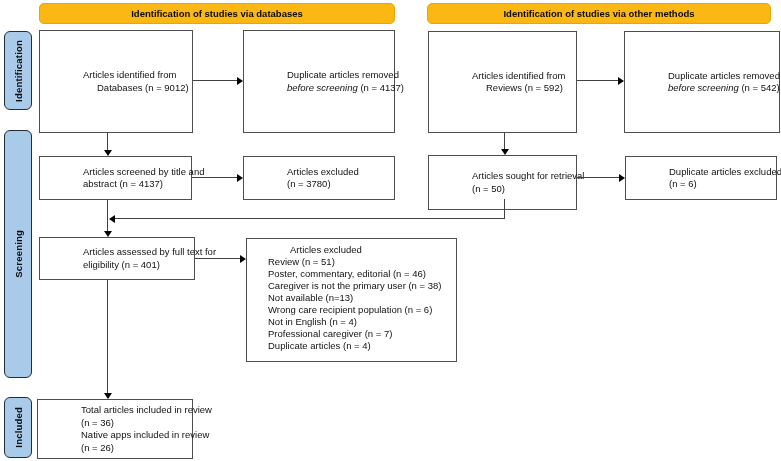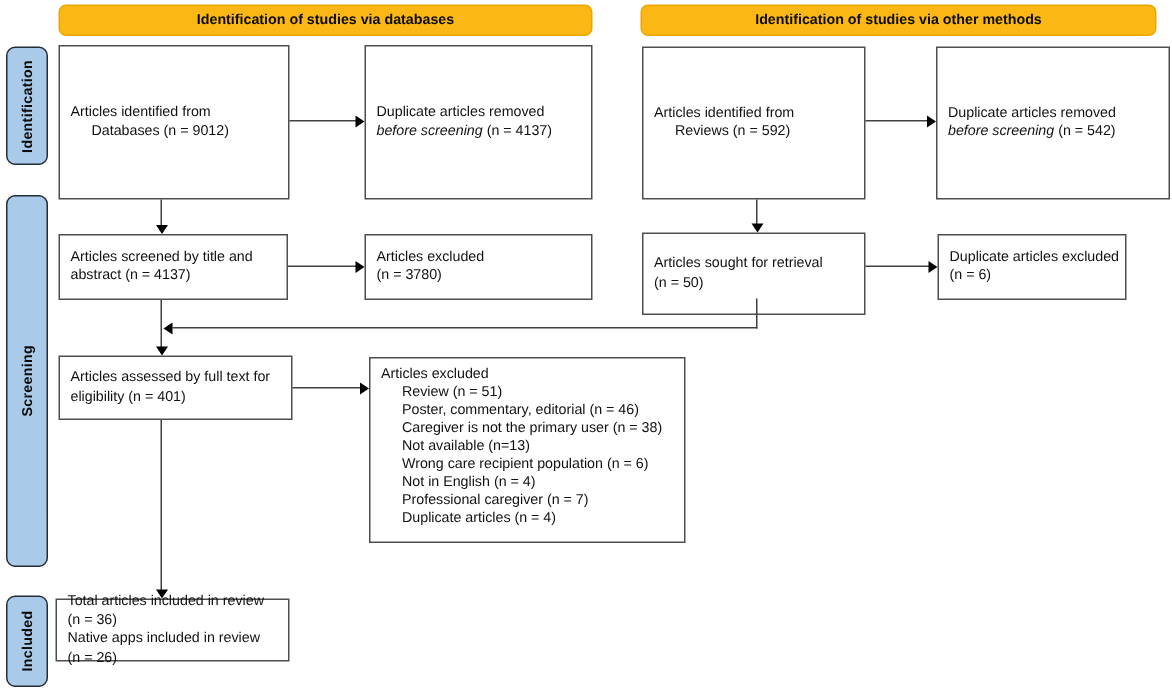--- a/index.html
+++ b/index.html
@@ -22,21 +22,21 @@
   .vtext{
     writing-mode:vertical-rl;transform:rotate(180deg);
     font-weight:bold;font-size:9.5px;color:#0b0b0b;letter-spacing:0.2px;
   }
   .box{
     position:absolute;background:#ffffff;border:1.5px solid #4e4e4e;
     box-sizing:border-box;display:flex;flex-direction:column;justify-content:center;
     padding:4px 7px;font-size:9.5px;line-height:12.5px;
   }
   .box.top-align{justify-content:flex-start;padding-top:5px;line-height:12px;}
-  .line{white-space:nowrap;}
+  .line{white-space:nowrap;margin-left:36px;}
   .indent{padding-left:14px;}
   .item{padding-left:14px;white-space:nowrap;}
   .hline{position:absolute;height:1.2px;background:#404040;}
   .vline{position:absolute;width:1.2px;background:#404040;}
   .arrow-down{position:absolute;width:0;height:0;
     border-left:4px solid transparent;border-right:4px solid transparent;
     border-top:6px solid #000;}
   .arrow-right{position:absolute;width:0;height:0;
     border-top:4px solid transparent;border-bottom:4px solid transparent;
     border-left:6px solid #000;}
@@ -94,21 +94,21 @@
   <div class="box" style="left:243px;top:156px;width:152px;height:44px">
     <div class="line">Articles excluded</div>
     <div class="line">(n = 3780)</div>
   </div>
 
   <div class="box" style="left:428px;top:155px;width:149px;height:55px">
     <div class="line">Articles sought for retrieval</div>
     <div class="line">(n = 50)</div>
   </div>
 
-  <div class="box" style="left:625px;top:156px;width:126px;height:44px">
+  <div class="box" style="left:625px;top:156px;width:152px;height:44px">
     <div class="line">Duplicate articles excluded</div>
     <div class="line">(n = 6)</div>
   </div>
 
   <div class="box" style="left:39px;top:237px;width:156px;height:43px">
     <div class="line">Articles assessed by full text for</div>
     <div class="line">eligibility (n = 401)</div>
   </div>
 
   <div class="box top-align" style="left:246px;top:238px;width:211px;height:124px">
@@ -116,21 +116,21 @@
     <div class="item">Review (n = 51)</div>
     <div class="item">Poster, commentary, editorial (n = 46)</div>
     <div class="item">Caregiver is not the primary user (n = 38)</div>
     <div class="item">Not available (n=13)</div>
     <div class="item">Wrong care recipient population (n = 6)</div>
     <div class="item">Not in English (n = 4)</div>
     <div class="item">Professional caregiver (n = 7)</div>
     <div class="item">Duplicate articles (n = 4)</div>
   </div>
 
-  <div class="box" style="left:37px;top:399px;width:156px;height:42px">
+  <div class="box" style="left:37px;top:399px;width:156px;height:60px">
     <div class="line">Total articles included in review</div>
     <div class="line">(n = 36)</div>
     <div class="line">Native apps included in review</div>
     <div class="line">(n = 26)</div>
   </div>
 
   <div class="hline" style="left:193px;top:80px;width:45px"></div>
   <div class="arrow-right" style="left:237px;top:76.5px"></div>
 
   <div class="hline" style="left:577px;top:80px;width:42px"></div>

